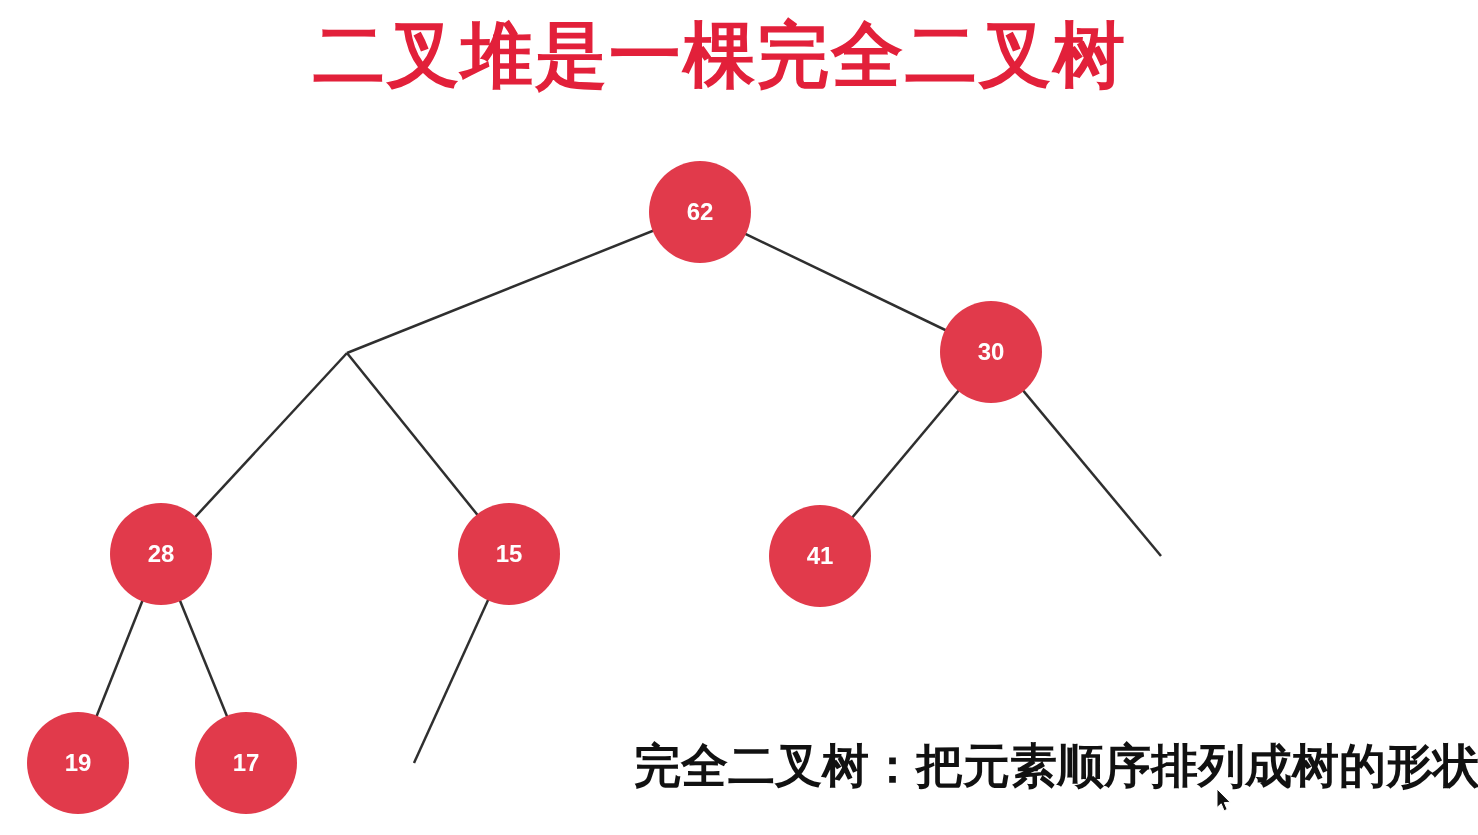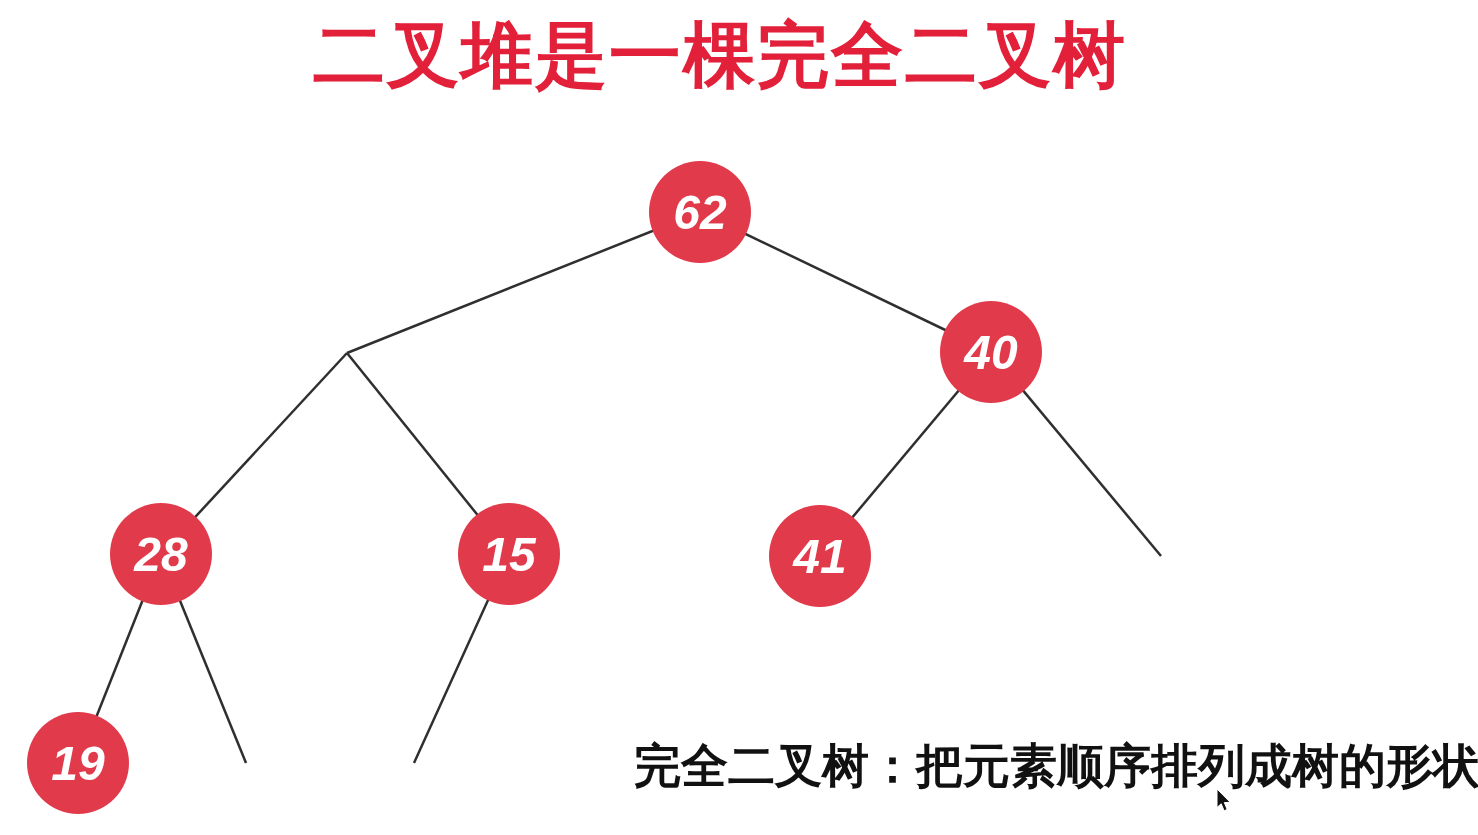--- a/index.html
+++ b/index.html
@@ -47,24 +47,23 @@
     height: 835px;
   }
   .node {
     position: absolute;
     border-radius: 50%;
     background: var(--node-fill, #e13a4b);
     color: var(--node-text, #ffffff);
     display: flex;
     align-items: center;
     justify-content: center;
-    font-size: 48px;
+    font-size: 24px;
     font-weight: bold;
     user-select: none;
-    font-style: italic;
   }
   #caption {
     position: absolute;
     left: 634px;
     top: 735px;
     font-size: 47px;
     font-weight: bold;
     color: var(--caption-color, #111111);
     white-space: nowrap;
     user-select: none;
@@ -91,25 +90,26 @@
       <line x1="347" y1="353" x2="509" y2="554"></line>
       <line x1="991" y1="352" x2="820" y2="556"></line>
       <line x1="991" y1="352" x2="1161" y2="556"></line>
       <line x1="161" y1="554" x2="78" y2="763"></line>
       <line x1="161" y1="554" x2="246" y2="763"></line>
       <line x1="509" y1="554" x2="414" y2="763"></line>
     </svg>
 
   <div id="nodes-layer">
       <div class="node" style="left: 649px; top: 161px; width: 102px; height: 102px;">62</div>
-      <div class="node" style="left: 940px; top: 301px; width: 102px; height: 102px;">40</div>
+      <div class="node" style="left: 940px; top: 301px; width: 102px; height: 102px;">30</div>
       <div class="node" style="left: 110px; top: 503px; width: 102px; height: 102px;">28</div>
       <div class="node" style="left: 458px; top: 503px; width: 102px; height: 102px;">15</div>
       <div class="node" style="left: 769px; top: 505px; width: 102px; height: 102px;">41</div>
       <div class="node" style="left: 27px; top: 712px; width: 102px; height: 102px;">19</div>
+      <div class="node" style="left: 195px; top: 712px; width: 102px; height: 102px;">17</div>
     </div>
 
   <div id="caption">完全二叉树：把元素顺序排列成树的形状</div>
 
   <svg id="cursor" viewBox="0 0 16 24" xmlns="http://www.w3.org/2000/svg" style="left: 1216px; top: 789px;">
     <polygon points="1,0 1,18.5 5.2,14.8 8.1,21.8 11.2,20.4 8.3,13.6 14.2,13.3" fill="#111111" stroke="#ffffff" stroke-width="1"></polygon>
   </svg>
 
 </div>
 

